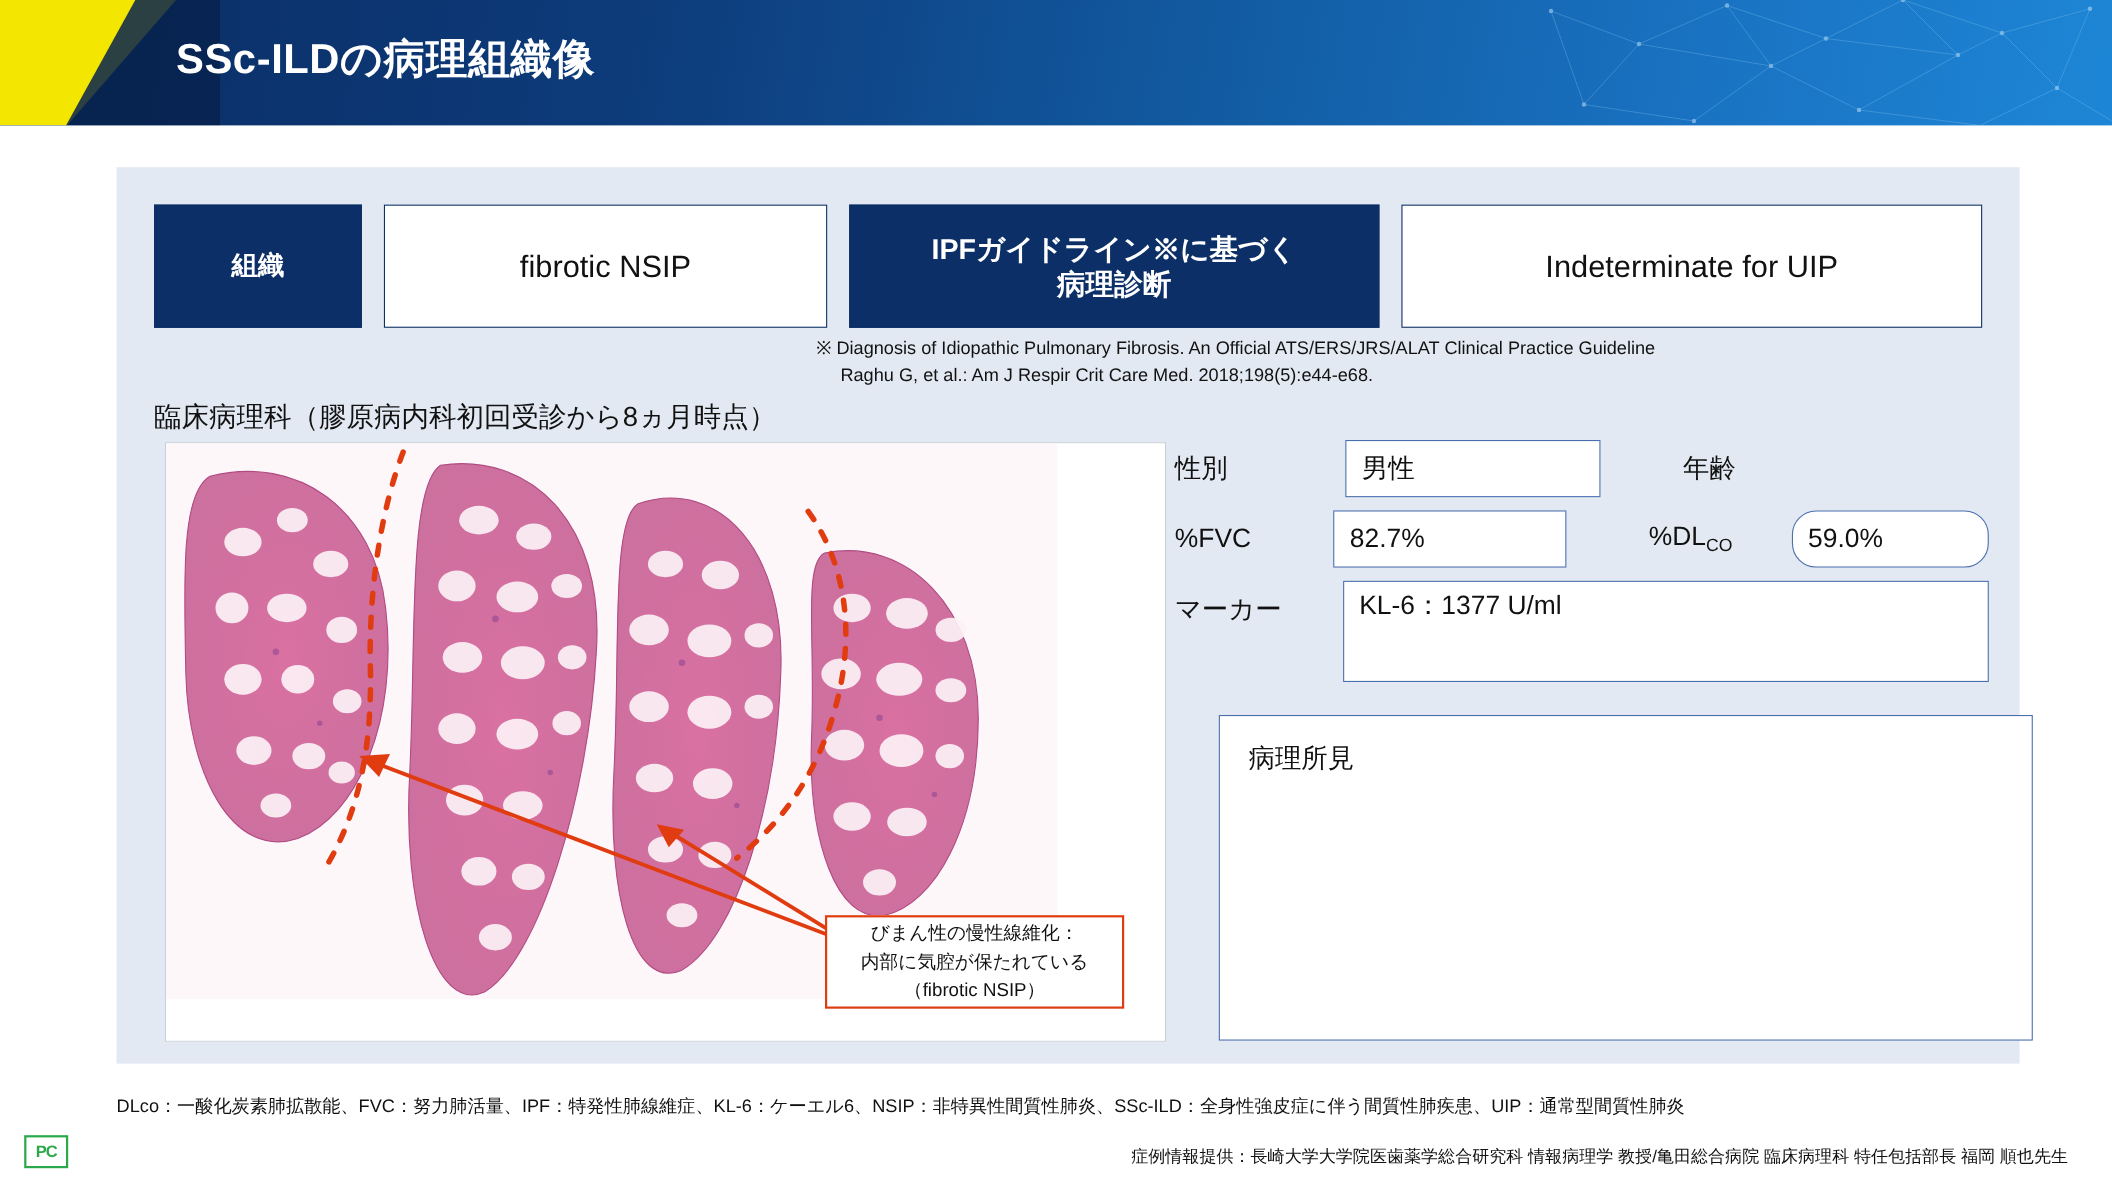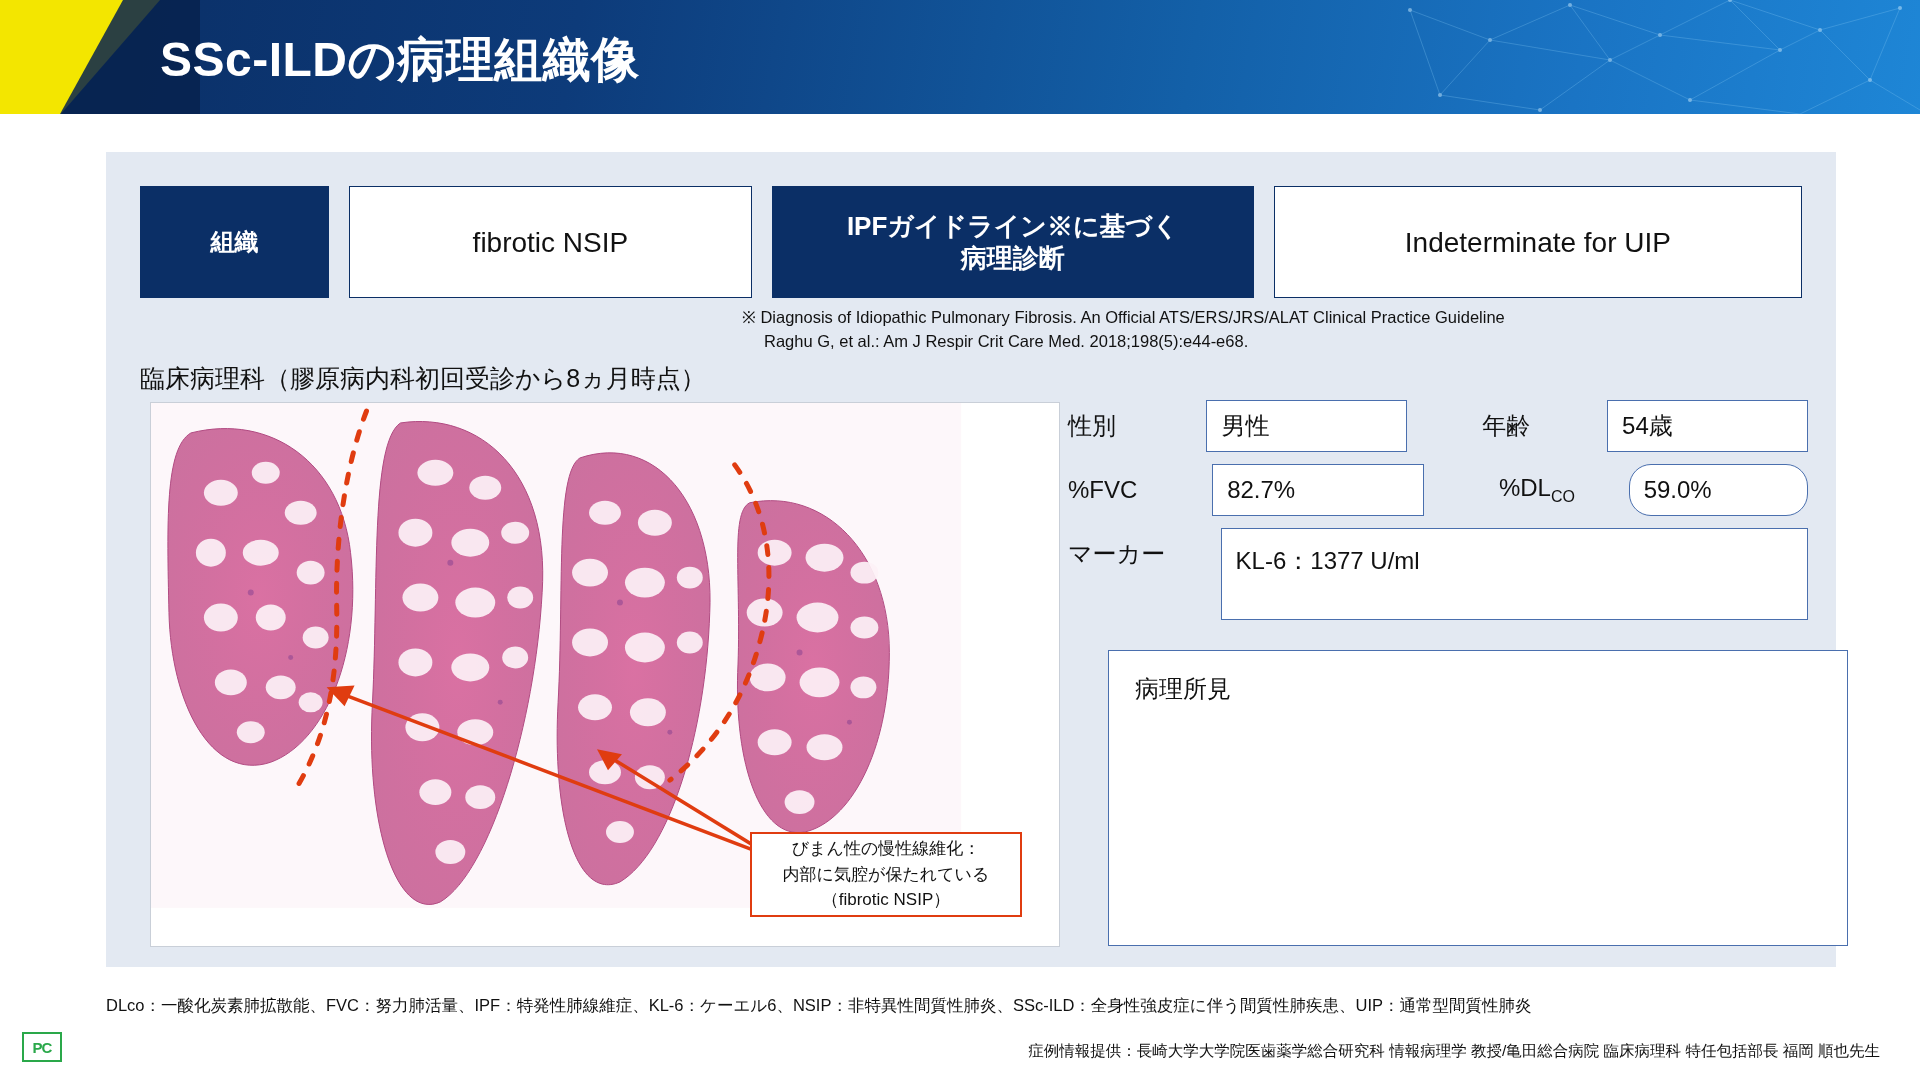--- a/index.html
+++ b/index.html
@@ -24,21 +24,21 @@
   }
   .hdr-dark-wedge {
     position:absolute; left:60px; top:0; width:140px; height:114px;
     background:#07224d;
     clip-path: polygon(45% 0, 100% 0, 100% 100%, 0 100%);
     opacity:.85;
   }
   .hdr-net { position:absolute; right:0; top:0; width:520px; height:114px; opacity:.55; }
   .header h1 {
     position:absolute; left:160px; top:28px;
-    font-size:48px; font-weight:bold; color:#ffffff; letter-spacing:.5px;
+    font-size:38px; font-weight:bold; color:#ffffff; letter-spacing:.5px;
   }
 
   
   .panel {
     position:absolute; left:106px; top:152px; width:1730px; height:815px;
     background:#e3e9f2;
   }
 
   
   .toptable { position:absolute; left:140px; top:186px; width:1662px; height:112px; display:flex;gap:20px; }
@@ -89,21 +89,21 @@
     border:1.5px solid #4a6fae; background:#ffffff;
     display:flex; align-items:center; padding:0 14px;
     font-size:24px; color:#111;
   }
   .lbl-w { width:108px; }
   .lbl-w2 { width:92px; }
   .box-sex { width:232px; height:52px; }
   .box-age { width:232px; height:52px; }
   .box-fvc { width:232px; height:52px; }
   .box-dlco { width:196px; height:52px;border-radius:22px; }
-  .box-marker { width:600px; height:92px; align-items:flex-start; padding-top:16px; }
+  .box-marker { width:600px; height:92px; align-items:flex-start; padding-top:5px; }
   .sub { font-size:16px; vertical-align:sub; }
 
   .findings {
     position:absolute; left:1108px; top:650px; width:740px; height:296px;
     background:#ffffff; border:1.5px solid #4a6fae; padding:22px 26px;
   }
   .findings h3 { font-size:24px; font-weight:normal; color:#111; margin-bottom:28px; }
   .findings p { font-size:24px; color:#111; line-height:1.6; }
   .findings .indent { display:block; padding-left:22px; }
 
@@ -294,21 +294,20 @@
     <span>びまん性の慢性線維化：</span>
     <span>内部に気腔が保たれている</span>
     <span>（fibrotic NSIP）</span>
   </div>
 
   <div class="info">
     <div class="row">
       <div class="lbl lbl-w">性別</div>
       <div class="box box-sex">男性</div>
       <div class="lbl lbl-w2" style="margin-left:28px">年齢</div>
-      <div class="box box-age">54歳</div>
     </div>
     <div class="row">
       <div class="lbl lbl-w">%FVC</div>
       <div class="box box-fvc">82.7%</div>
       <div class="lbl lbl-w2" style="margin-left:28px">
         <span>%DL</span><span class="sub">CO</span>
       </div>
       <div class="box box-dlco">59.0%</div>
     </div>
     <div class="row">

